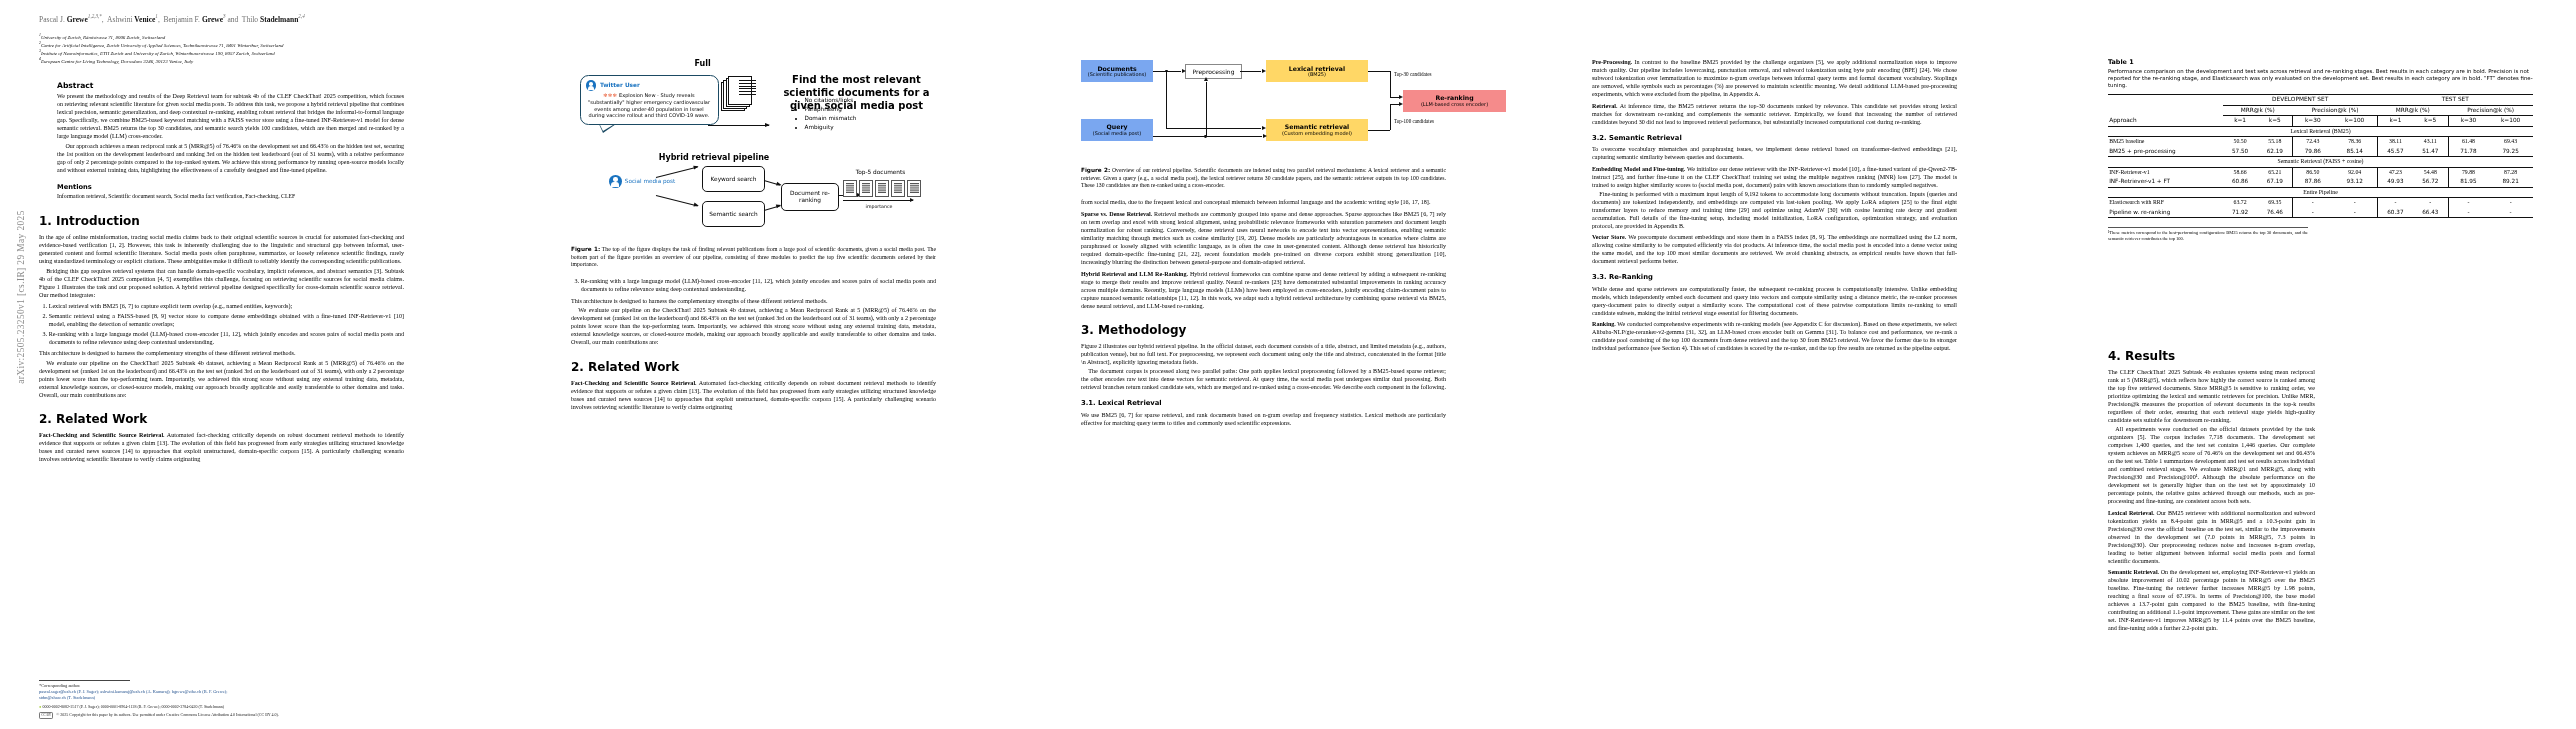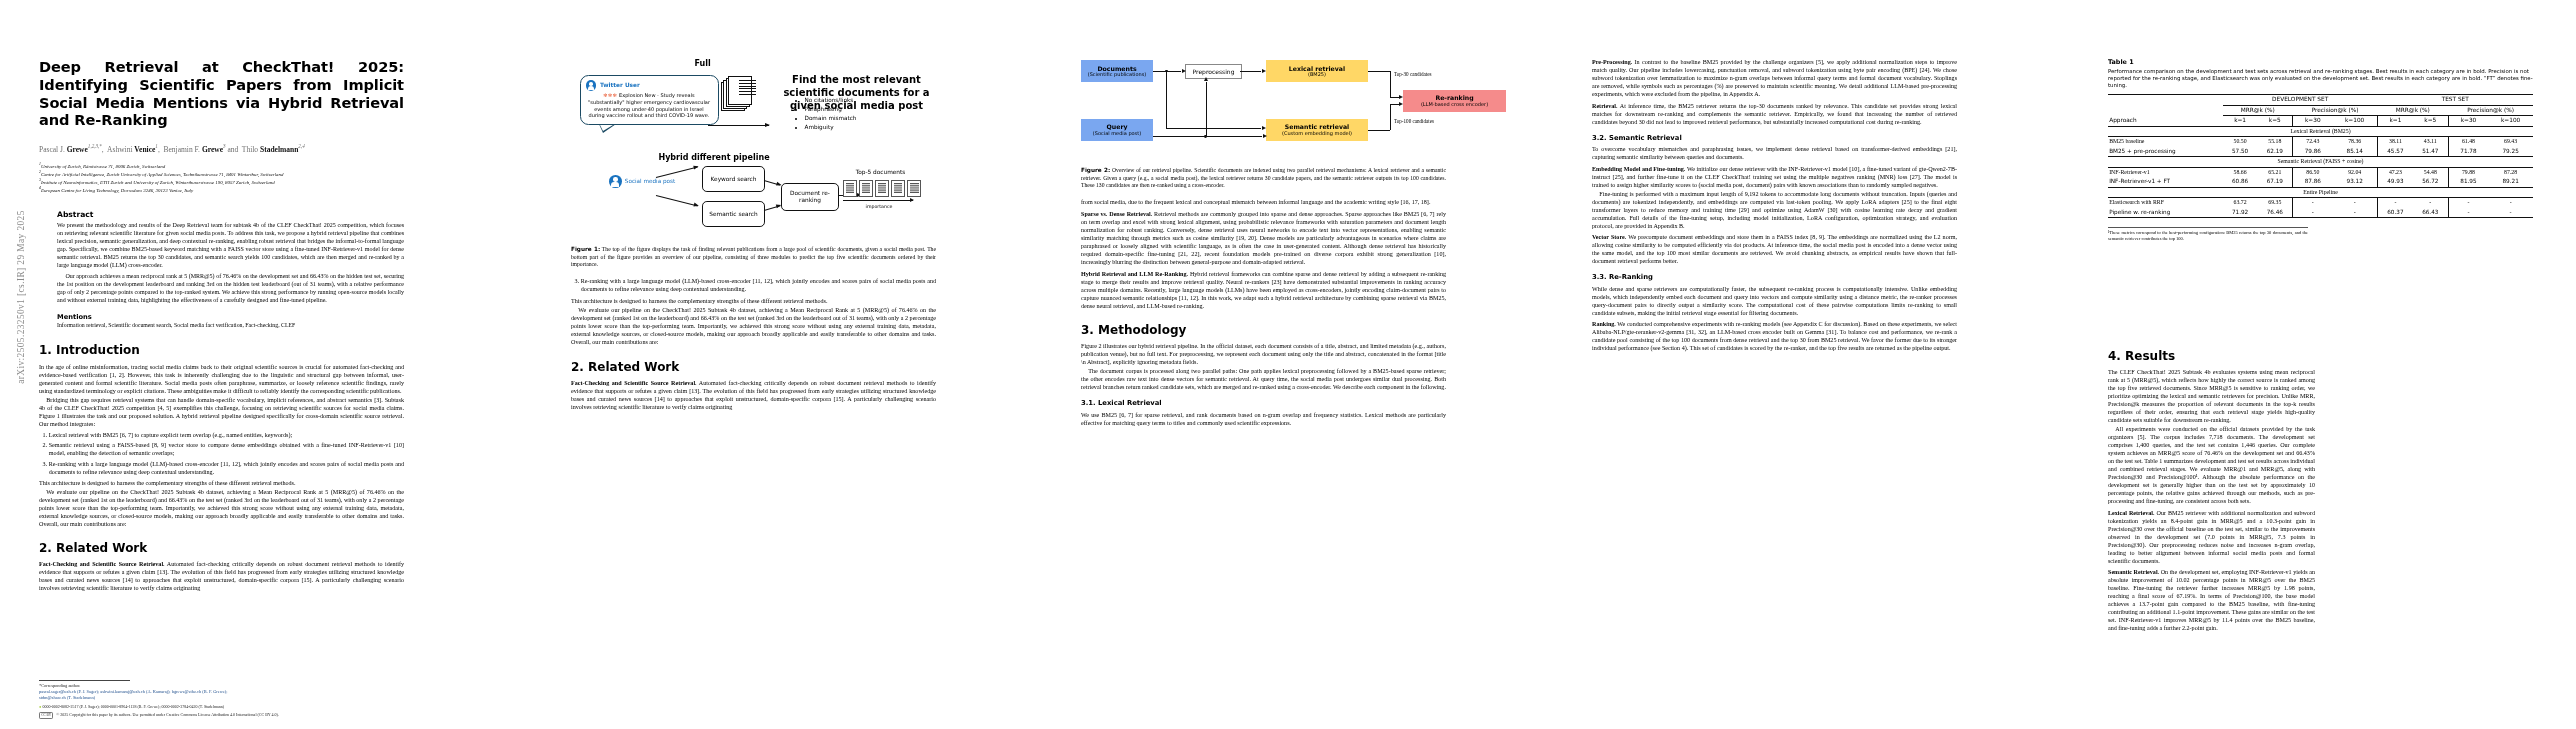--- a/index.html
+++ b/index.html
@@ -219,21 +219,20 @@
     padding-top:2.4px;width:200px;}
 </style>
 </head>
 <body>
 
 <div class="page">
 
   <div class="arxiv-stamp">arXiv:2505.23250v1  [cs.IR]  29 May 2025</div>
 
   <div class="col col1">
-    <div class="title">Deep Retrieval at CheckThat! 2025: Identifying Scientific Papers from Implicit Social Media Mentions via Hybrid Retrieval and Re-Ranking</div>
 
     <div class="authors">Pascal J. <b>Grewe</b><sup>1,2,3,*</sup>,&nbsp; Ashwini <b>Venice</b><sup>1</sup>,&nbsp; Benjamin F. <b>Grewe</b><sup>3</sup> and&nbsp; Thilo <b>Stadelmann</b><sup>2,4</sup></div>
 
     <div class="affil">
         <div><sup>1</sup>University of Zurich, Rämistrasse 71, 8006 Zurich, Switzerland</div>
         <div><sup>2</sup>Centre for Artificial Intelligence, Zurich University of Applied Sciences, Technikumstrasse 71, 8401 Winterthur, Switzerland</div>
         <div><sup>3</sup>Institute of Neuroinformatics, ETH Zurich and University of Zurich, Winterthurerstrasse 190, 8057 Zurich, Switzerland</div>
         <div><sup>4</sup>European Centre for Living Technology, Dorsoduro 3246, 30123 Venice, Italy</div>
       </div>
 
@@ -318,21 +317,21 @@
         <div class="f-bullets">
           <ul>
             <li>No citations/links</li>
             <li>Paraphrasing</li>
             <li>Domain mismatch</li>
             <li>Ambiguity</li>
           </ul>
         </div>
         <div class="arrow-h" style="left:137px;top:67px;width:61px;"></div>
 
-        <div class="f-pipe-title">Hybrid different pipeline</div>
+        <div class="f-pipe-title">Hybrid retrieval pipeline</div>
 
         <div class="smp">
           <span class="avatar"></span>
           <span>Social media post</span>
         </div>
 
         <div class="pbox" style="left:131px;top:108px;width:61px;height:24px;">Keyword search</div>
         <div class="pbox" style="left:131px;top:143px;width:61px;height:24px;">Semantic search</div>
         <div class="pbox" style="left:210px;top:125px;width:56px;height:25.5px;">Document re-ranking</div>
 

